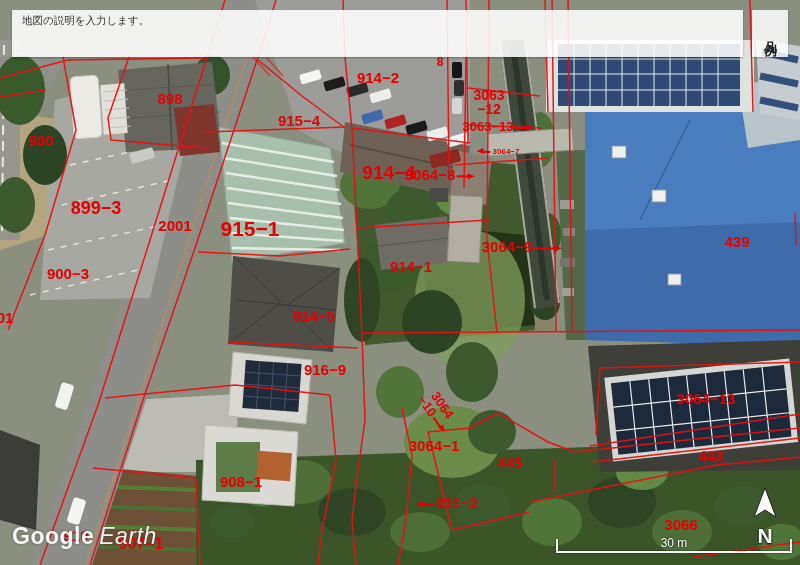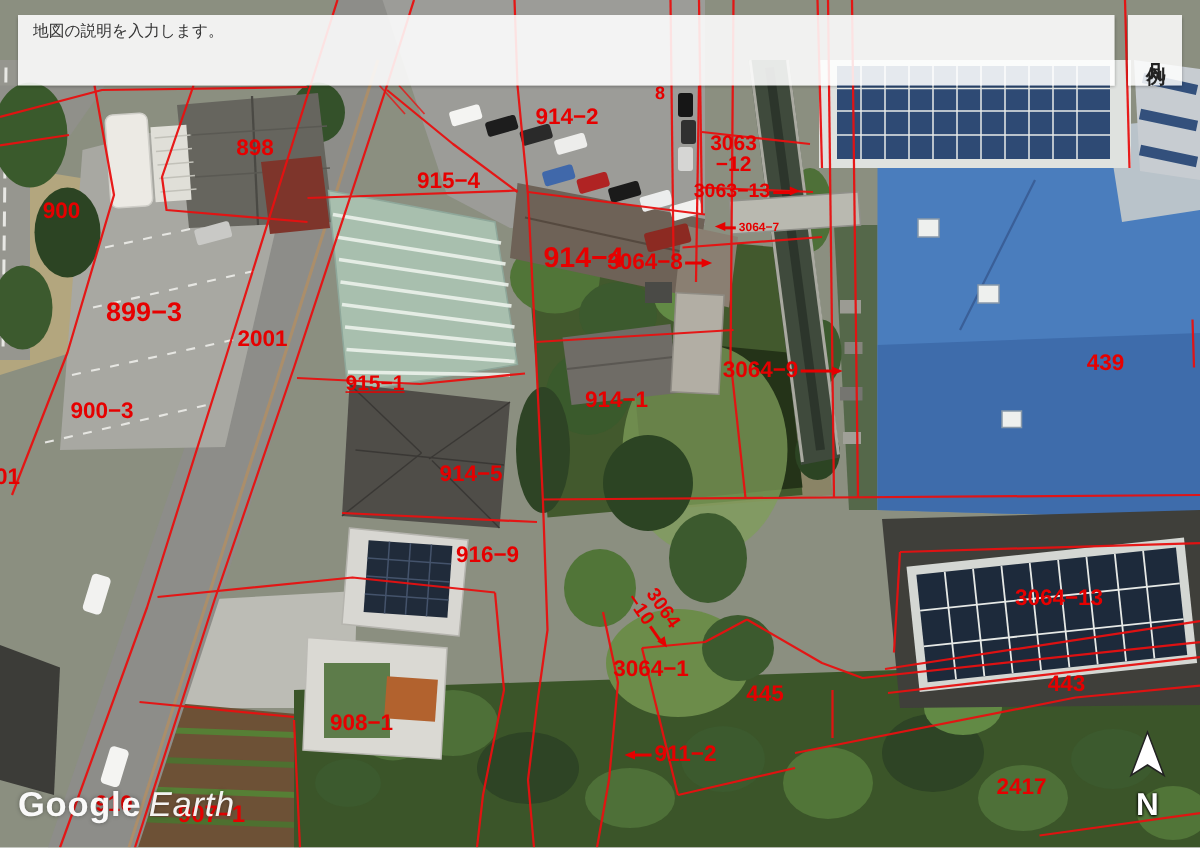--- a/index.html
+++ b/index.html
@@ -329,21 +329,21 @@
       </div>
       <div class="plabel" style="left: 68px; top: 274px; font-size: 15px; transform: translate(-50%, -50%);">
         <div><span>900−3</span></div>
       </div>
       <div class="plabel" style="left: 5px; top: 318px; font-size: 15px; transform: translate(-50%, -50%);">
         <div><span>01</span></div>
       </div>
       <div class="plabel" style="left: 299px; top: 121px; font-size: 15px; transform: translate(-50%, -50%);">
         <div><span>915−4</span></div>
       </div>
-      <div class="plabel" style="left: 250px; top: 255px; font-size: 14px; transform: translate(-50%, -50%); text-decoration: underline;">
+      <div class="plabel" style="left: 250px; top: 229px; font-size: 21px; transform: translate(-50%, -50%);">
         <div><span>915−1</span></div>
       </div>
       <div class="plabel" style="left: 378px; top: 78px; font-size: 15px; transform: translate(-50%, -50%);">
         <div><span>914−2</span></div>
       </div>
       <div class="plabel" style="left: 389px; top: 173px; font-size: 19px; transform: translate(-50%, -50%);">
         <div><span>914−4</span></div>
       </div>
       <div class="plabel" style="left: 440px; top: 62px; font-size: 12px; transform: translate(-50%, -50%);">
         <div><span>8</span></div>
@@ -398,24 +398,28 @@
       <div class="plabel" style="left: 241px; top: 482px; font-size: 15px; transform: translate(-50%, -50%);">
         <div><span>908−1</span></div>
       </div>
       <div class="plabel" style="left: 76px; top: 536px; font-size: 15px; transform: translate(-50%, -50%);">
         <div><span>910</span></div>
       </div>
       <div class="plabel" style="left: 141px; top: 544px; font-size: 16px; transform: translate(-50%, -50%); text-align: center;">
         <div><span>907−1</span></div>
       </div>
       <div class="plabel" style="left: 681px; top: 525px; font-size: 15px; transform: translate(-50%, -50%);">
-        <div><span>2417</span></div>
+        <div><span>3066</span></div>
       </div>
     </div>
 
+  <div class="scalebar">
+    <span class="scale-text">30 m</span>
+    <div class="bar"></div>
+  </div>
 
   <div class="compass">
     <svg width="42" height="34" viewBox="0 0 42 34">
       <polygon points="21,2 10,31 21,24 32,31" fill="#ffffff" stroke="#222" stroke-width="1"></polygon>
     </svg>
     <div class="nletter">N</div>
   </div>
 
   <div class="topbar">
     <div class="subtitle">地図の説明を入力します。</div>

